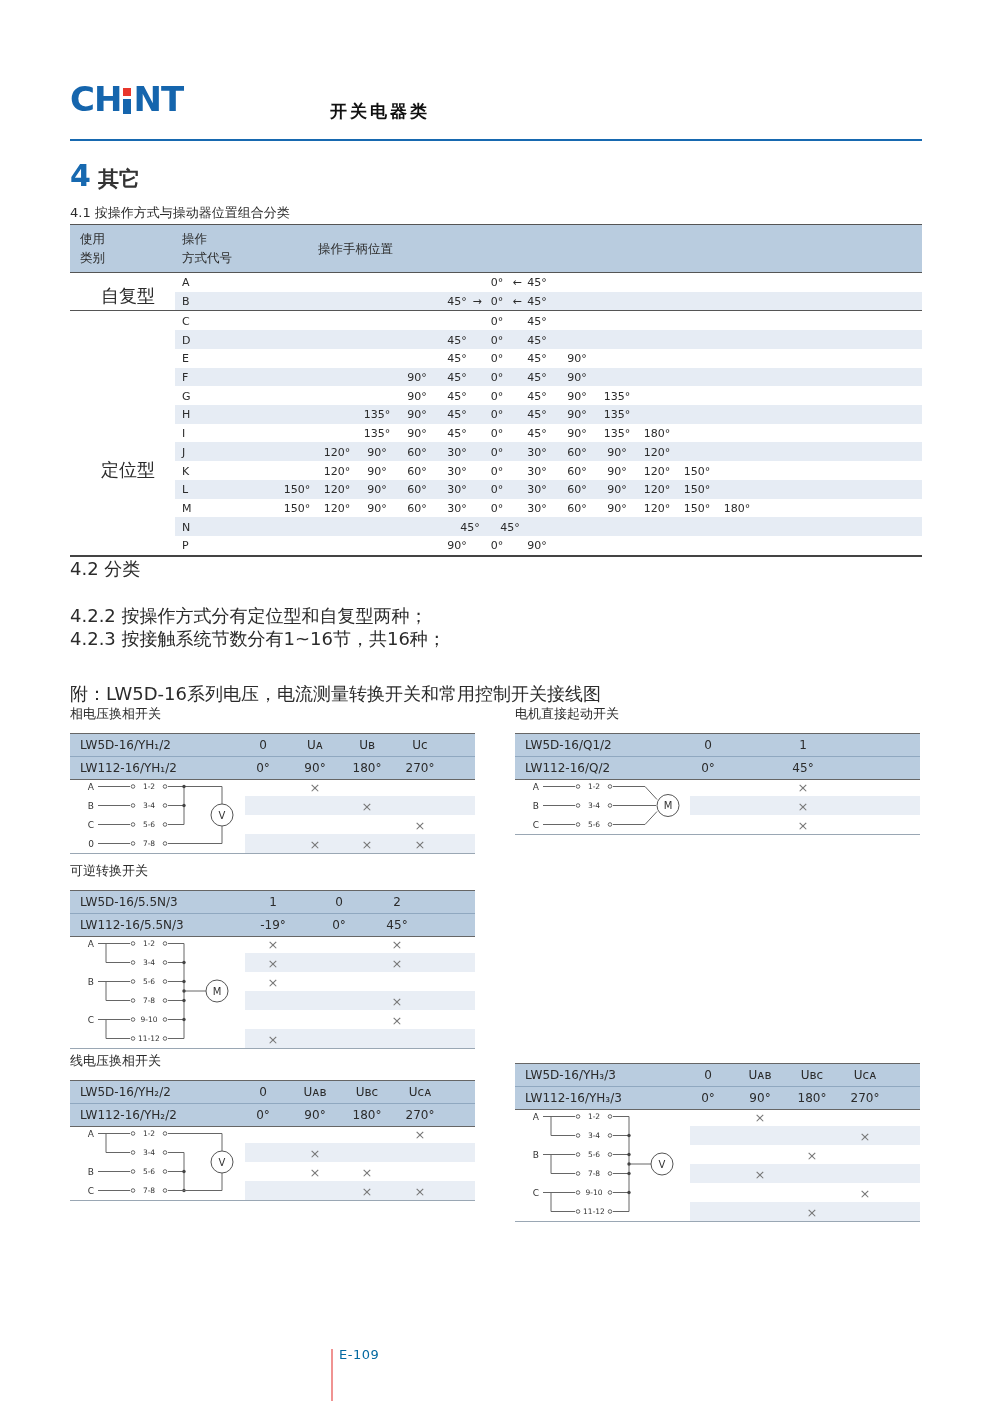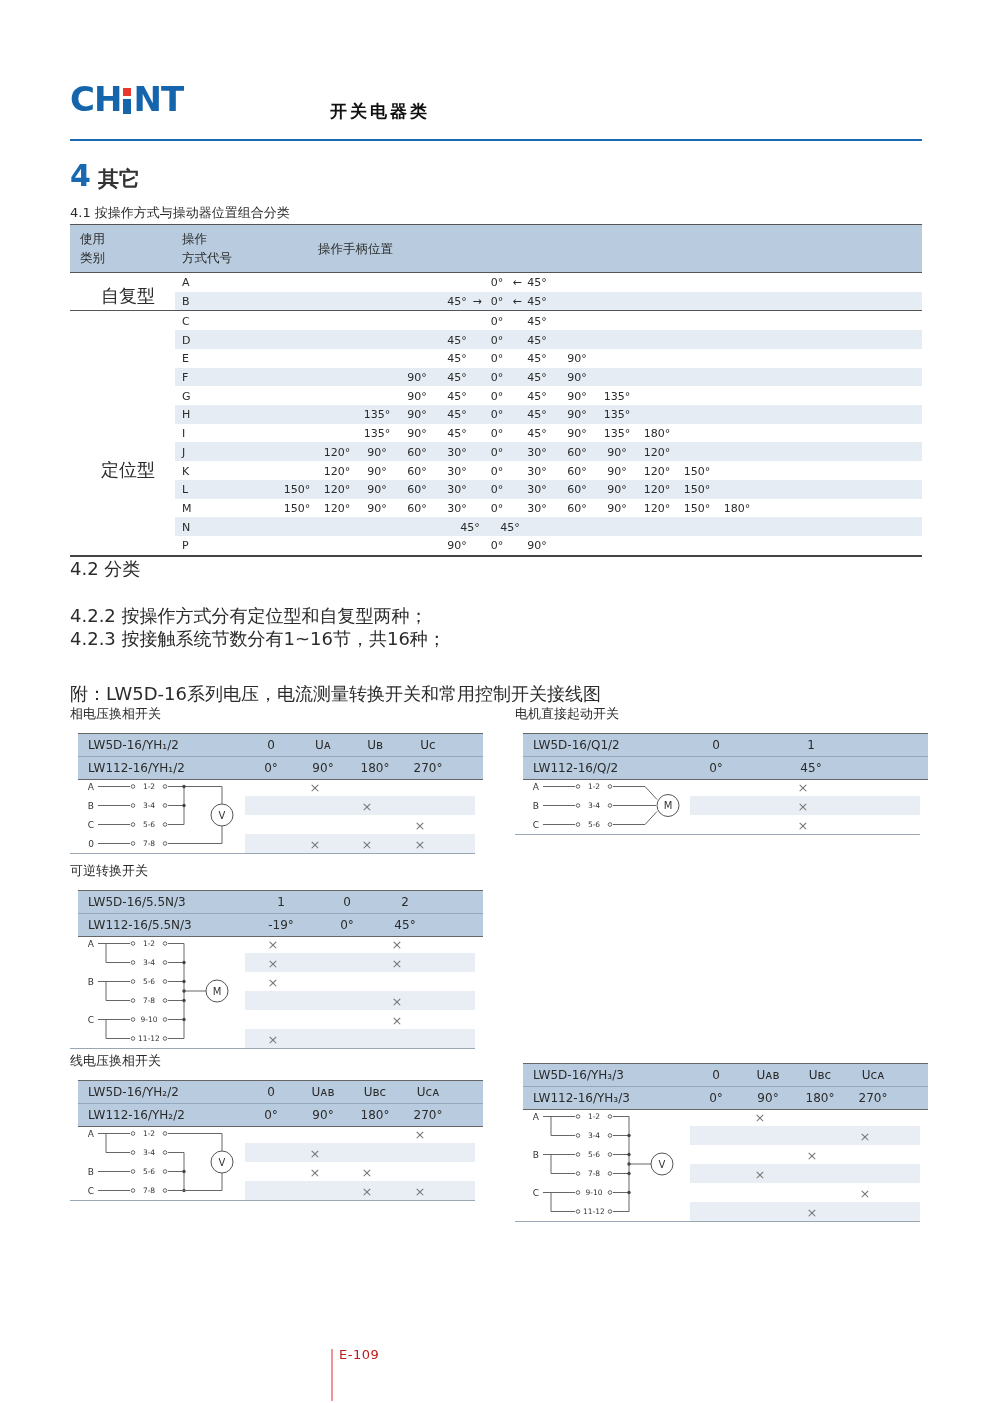--- a/index.html
+++ b/index.html
@@ -35,33 +35,33 @@
   .mt-code{position:absolute;left:112px;top:50%;transform:translateY(-50%);font-size:11px;}
   .mt-cell{position:absolute;top:50%;transform:translate(-50%,-50%);font-size:11px;white-space:nowrap;}
   .mt-group{position:absolute;left:10px;font-size:18px;margin-left:21px;}
 
   
   .note-line{position:absolute;left:70px;font-size:18px;white-space:nowrap;}
 
   
   .wsec{position:absolute;width:405px;}
   .wsec-title{position:absolute;left:0;top:0;font-size:13px;white-space:nowrap;}
-  .wtable{position:absolute;left:8px;width:405px;border-top:1px solid #666;border-bottom:1px solid #666;}
+  .wtable{position:absolute;left:0;width:405px;border-top:1px solid #666;border-bottom:1px solid #666;}
   .mh-row{position:relative;height:22px;background:#b9ccdf;font-size:12px;}
   .mh-row + .mh-row{border-top:1px solid #90a8c0;}
   .mh-name{position:absolute;left:10px;top:50%;transform:translateY(-50%);white-space:nowrap;}
   .mh-val{position:absolute;top:50%;transform:translate(-50%,-50%);white-space:nowrap;}
   .wrows{position:absolute;left:0;width:405px;border-bottom:1px solid #9aa7b4;}
   .wstripe{position:absolute;left:175px;width:230px;height:19px;background:#e9eef5;}
   .wmark{position:absolute;transform:translate(-50%,-50%);font-size:13px;color:#777;}
   .wsvg{position:absolute;left:2px;top:0;}
 
   
   #footer-line{left:331px;top:1349px;width:2px;height:52px;background:#f09392;}
-  #footer-text{left:339px;top:1347px;font-size:13px;color:#b91c1c;letter-spacing:0.5px;}
+  #footer-text{left:339px;top:1347px;font-size:13px;color:#0369a1;letter-spacing:0.5px;}
 </style>
 </head>
 <body>
 
 <div id="page">
 
   <div class="abs" id="logo">
     <span class="logo-txt">CH</span>
     <span class="logo-i">
       <span class="logo-dot"></span>

